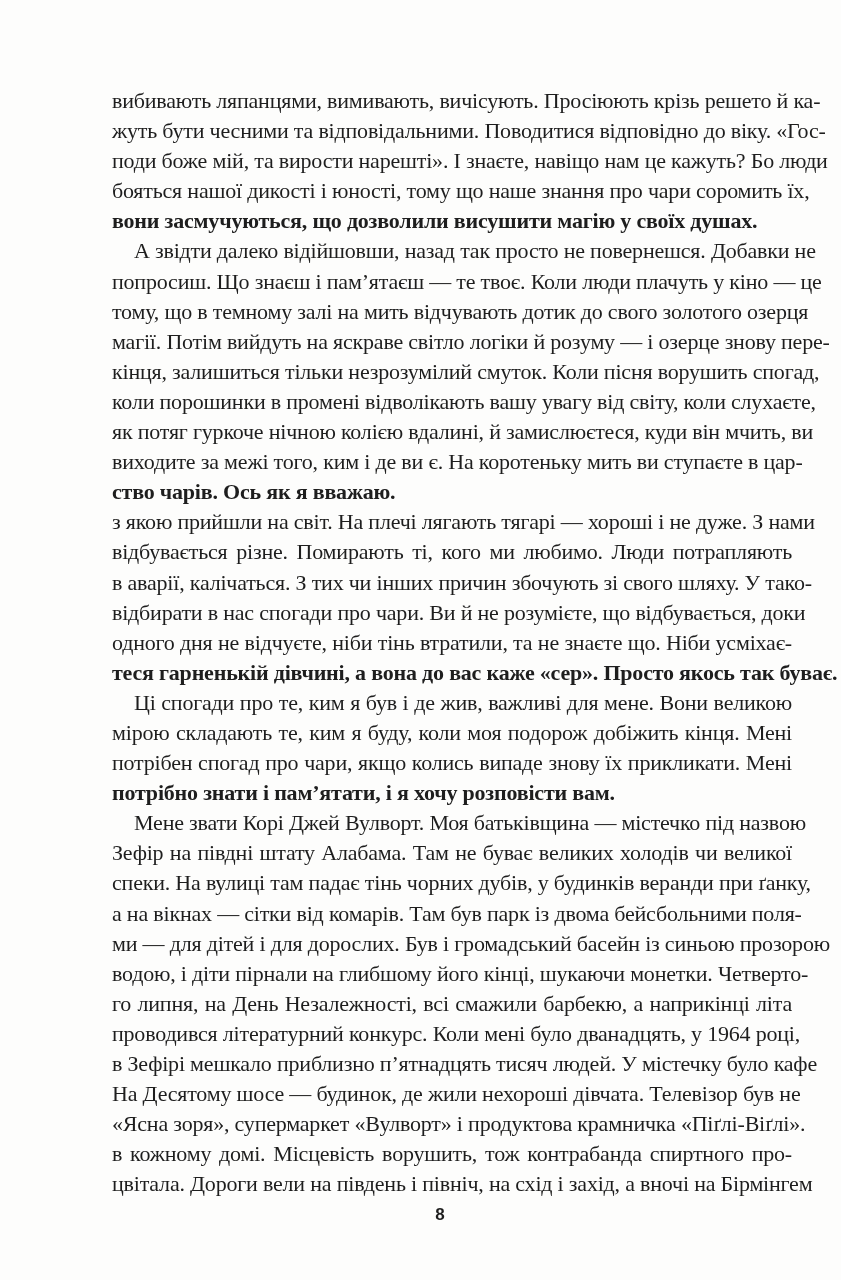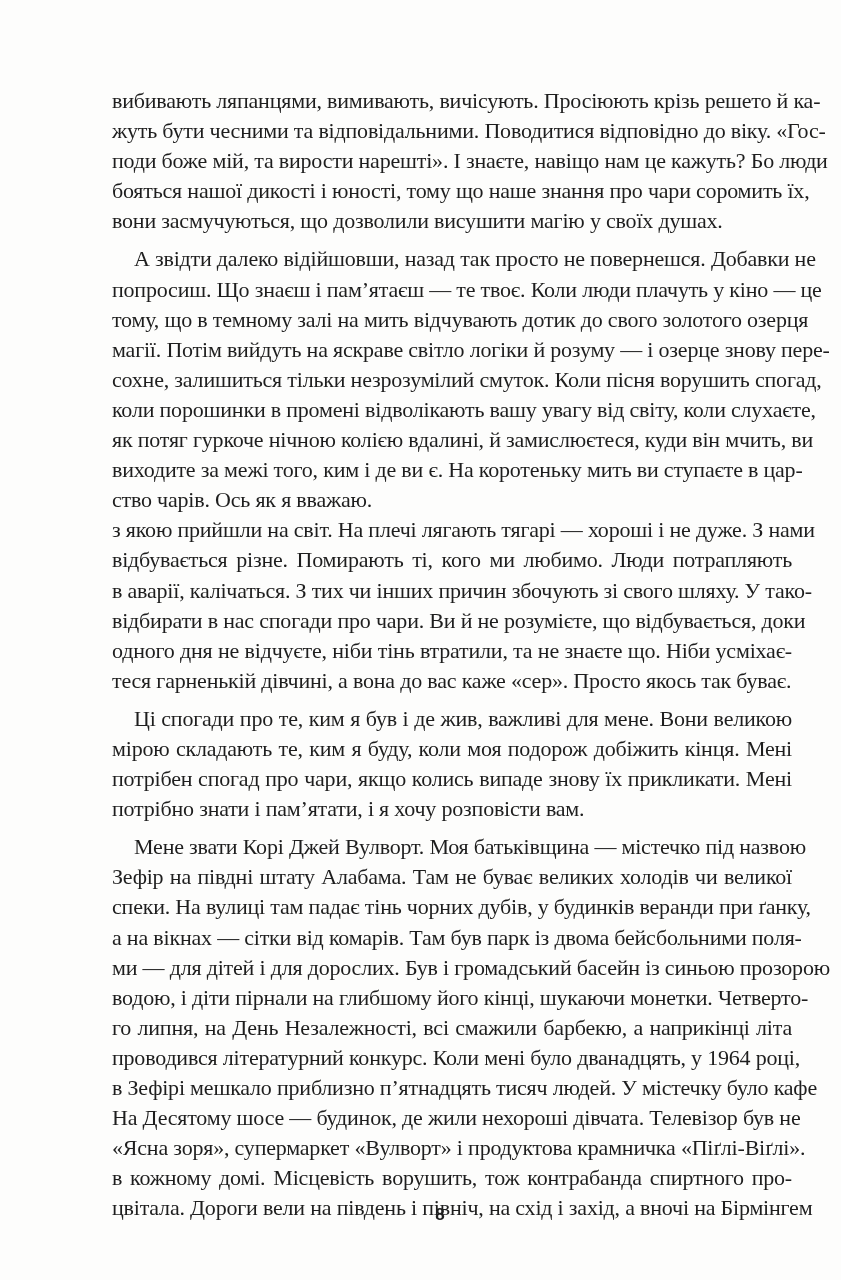--- a/index.html
+++ b/index.html
@@ -24,22 +24,22 @@
   .line {
     display: block;
     height: 30.1px;
     line-height: 30.1px;
     font-size: 22px;
     white-space: nowrap;
     text-align: justify;
     text-align-last: justify;
     letter-spacing: -0.2px;
   }
-  .line.indent { padding-left: 22px; margin-top: 8px; }
-  .line.last { text-align-last: left; }
+  .line.indent { padding-left: 22px; }
+  .line.last { text-align-last: left; font-weight: bold; }
   .page-number {
     position: absolute;
     left: 0; width: 841px;
     top: 1205px;
     text-align: center;
     font-family: "Liberation Sans", sans-serif;
     font-weight: bold;
     font-size: 17px;
     color: #1e1e1e;
     padding-left: 39px;
@@ -56,21 +56,21 @@
         <span class="line">жуть бути чесними та відповідальними. Поводитися відповідно до віку. «Гос-</span>
         <span class="line">поди боже мій, та вирости нарешті». І знаєте, навіщо нам це кажуть? Бо люди</span>
         <span class="line">бояться нашої дикості і юності, тому що наше знання про чари соромить їх,</span>
         <span class="line last">вони засмучуються, що дозволили висушити магію у своїх душах.</span>
       </div>
       <div class="paragraph">
         <span class="line indent">А звідти далеко відійшовши, назад так просто не повернешся. Добавки не</span>
         <span class="line">попросиш. Що знаєш і пам’ятаєш — те твоє. Коли люди плачуть у кіно — це</span>
         <span class="line">тому, що в темному залі на мить відчувають дотик до свого золотого озерця</span>
         <span class="line">магії. Потім вийдуть на яскраве світло логіки й розуму — і озерце знову пере-</span>
-        <span class="line">сохне, залишиться тільки незрозумілий смуток. Коли пісня ворушить спогад,</span>
+        <span class="line">кінця, залишиться тільки незрозумілий смуток. Коли пісня ворушить спогад,</span>
         <span class="line">коли порошинки в промені відволікають вашу увагу від світу, коли слухаєте,</span>
         <span class="line">як потяг гуркоче нічною колією вдалині, й замислюєтеся, куди він мчить, ви</span>
         <span class="line">виходите за межі того, ким і де ви є. На коротеньку мить ви ступаєте в цар-</span>
         <span class="line last">ство чарів. Ось як я вважаю.</span>
       </div>
       <div class="paragraph">
         <span class="line">з якою прийшли на світ. На плечі лягають тягарі — хороші і не дуже. З нами</span>
         <span class="line">відбувається різне. Помирають ті, кого ми любимо. Люди потрапляють</span>
         <span class="line">в аварії, калічаться. З тих чи інших причин збочують зі свого шляху. У тако-</span>
         <span class="line">відбирати в нас спогади про чари. Ви й не розумієте, що відбувається, доки</span>

